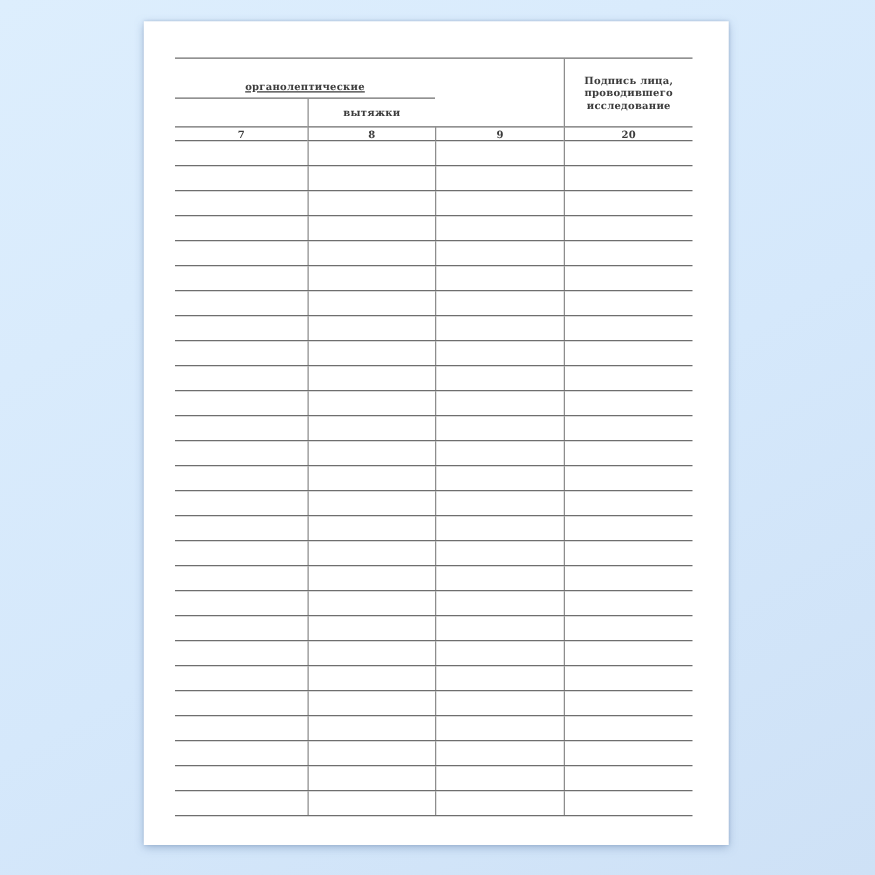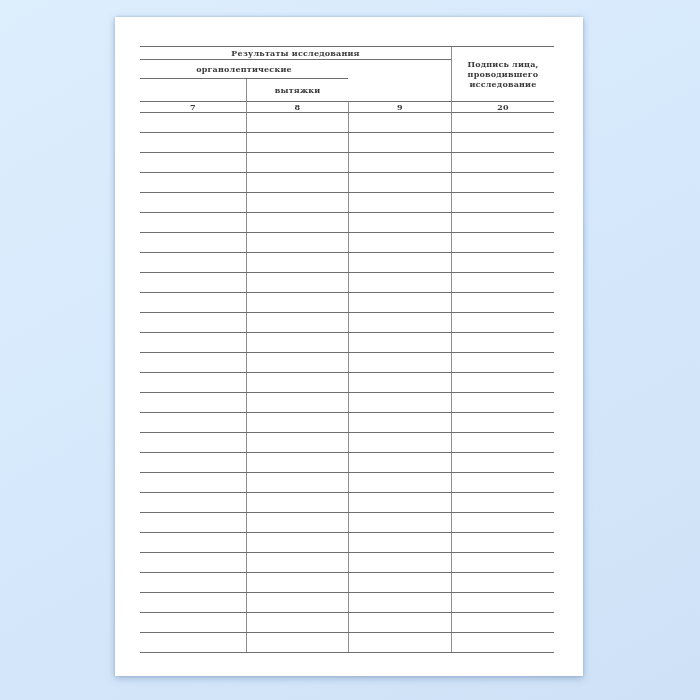--- a/index.html
+++ b/index.html
@@ -36,21 +36,21 @@
     font-size: 8px;
     font-weight: bold;
     letter-spacing: 0.2px;
     color: var(--text, #3b3b3b);
     line-height: 1.25;
     overflow: hidden;
   }
   .c-results      { grid-column: 1 / 4; grid-row: 1; border-bottom: 1px solid var(--hline, #6e6e6e); }
   .c-signature    { grid-column: 4 / 5; grid-row: 1 / 4; border-left: 1px solid var(--vline, #8d8d8d); text-align: center; }
   .c-signature .wrap { width: 90px; }
-  .c-organoleptic { grid-column: 1 / 3; grid-row: 2; border-bottom: 1px solid var(--hline, #6e6e6e); }
+  .c-organoleptic { grid-column: 1 / 3; grid-row: 2; border-bottom: 1px solid var(--hline, #6e6e6e); text-decoration: underline; }
   .c-physchem     { grid-column: 3 / 4; grid-row: 2 / 4; border-left: 1px solid var(--vline, #8d8d8d); }
   .c-products     { grid-column: 1 / 2; grid-row: 3; }
   .c-extracts     { grid-column: 2 / 3; grid-row: 3; border-left: 1px solid var(--vline, #8d8d8d); text-align: center; }
   .c-num {
     grid-row: 4;
     border-top: 1px solid var(--hline, #6e6e6e);
     border-bottom: 1px solid var(--hline, #6e6e6e);
   }
   .c-num-7  { grid-column: 1; }
   .c-num-8  { grid-column: 2; border-left: 1px solid var(--vline, #8d8d8d); }
@@ -67,23 +67,20 @@
   .bc-2 { width: 102px; border-left: 1px solid var(--vline, #8d8d8d); }
   .bc-3 { width: 103px; border-left: 1px solid var(--vline, #8d8d8d); }
   .bc-4 { width: 103px; border-left: 1px solid var(--vline, #8d8d8d); }
 </style>
 </head>
 <body>
 
 <div class="page">
   <div class="doc-table">
     <div class="thead">
-      <div class="hcell c-results">
-        <span>Результаты исследования</span>
-      </div>
       <div class="hcell c-signature">
         <span class="wrap">Подпись лица, проводившего исследование</span>
       </div>
       <div class="hcell c-organoleptic">
         <span>органолептические</span>
       </div>
       <div class="hcell c-extracts">
         <span>вытяжки</span>
       </div>
       <div class="hcell c-num c-num-7">

